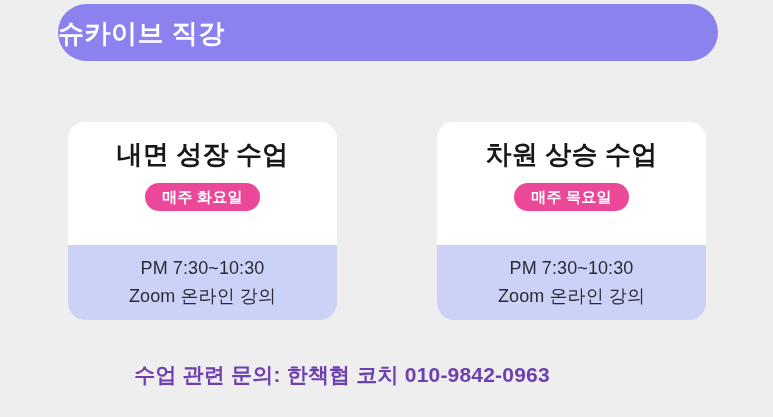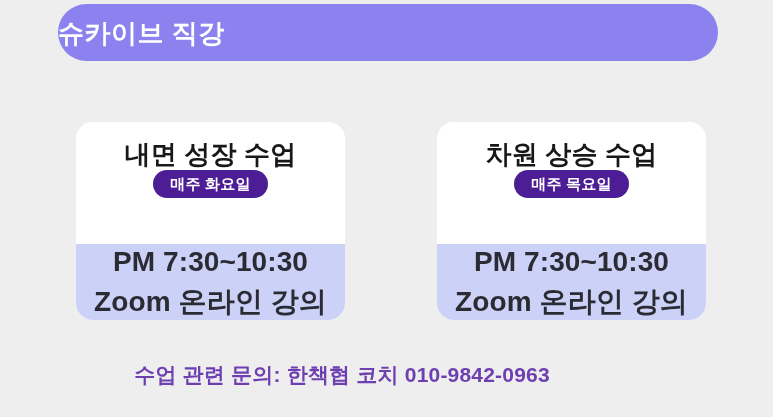--- a/index.html
+++ b/index.html
@@ -50,21 +50,21 @@
     position: absolute;
     top: 0;
     width: 269px;
     height: 198px;
     border-radius: 17px;
     overflow: hidden;
     background: #ffffff;
     display: flex;
     flex-direction: column;
   }
-  .class-card.card-left  { left: 76px; }
+  .class-card.card-left  { left: 68px; }
   .class-card.card-right { left: 437px; }
 
   .card-top {
     background: #ffffff;
     height: 123px;
     display: flex;
     flex-direction: column;
     align-items: center;
     justify-content: flex-start;
     padding-top: 18px;
@@ -72,43 +72,44 @@
   }
   .card-title {
     color: #181818;
     font-size: 26px;
     font-weight: bold;
     line-height: 1.15;
     letter-spacing: 0.2px;
     white-space: nowrap;
   }
   .card-badge {
-    background: #4c1d95;
+    margin-top: 13px;
+    background: #ec4899;
     color: #ffffff;
     font-size: 15px;
     font-weight: bold;
     border-radius: 15px;
     padding: 6px 17px 7px 17px;
     line-height: 1;
     white-space: nowrap;
     letter-spacing: 0.2px;
   }
   .card-bottom {
     background: #ccd1f7;
     flex: 1 1 auto;
     display: flex;
     flex-direction: column;
     align-items: center;
     justify-content: center;
     gap: 4px;
   }
   .card-bottom .info-line {
     color: #2b2b33;
-    font-size: 28px;
-    font-weight: bold;
+    font-size: 18px;
+    font-weight: normal;
     line-height: 1.28;
     white-space: nowrap;
     letter-spacing: 0.1px;
   }
 
   
   .footer-contact {
     position: absolute;
     left: 0;
     top: 362px;

